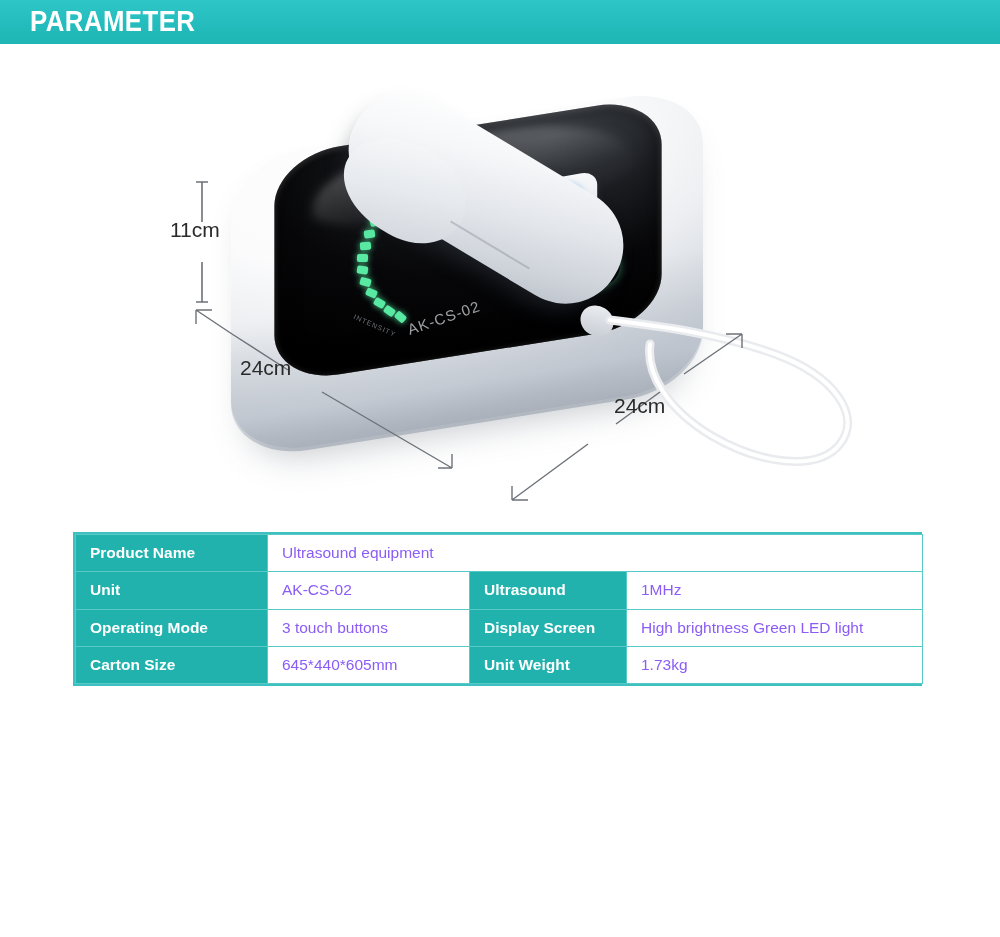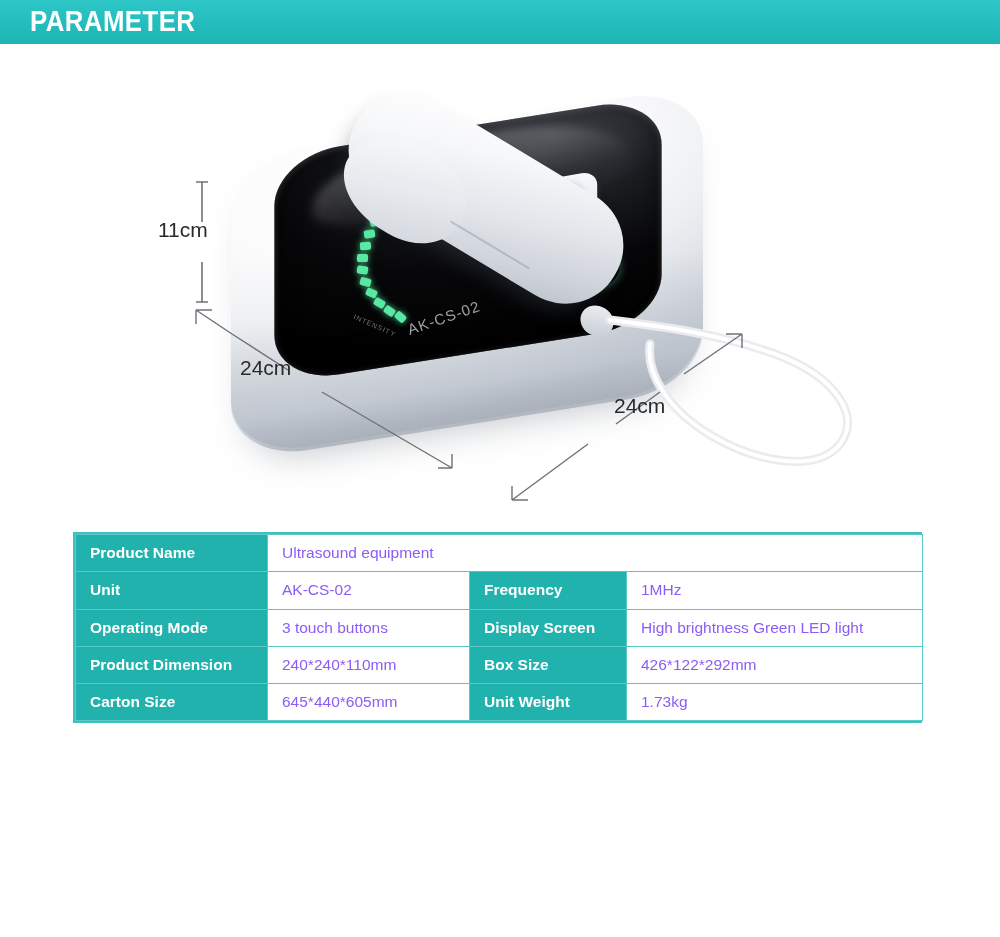--- a/index.html
+++ b/index.html
@@ -321,21 +321,21 @@
 
     <path d="M196 266 L232 290 M196 266 L196 280 M196 266 L212 266" fill="none" stroke="#6d7279" stroke-width="1.4"></path>
     <path d="M232 290 L288 326" fill="none" stroke="#6d7279" stroke-width="1.4"></path>
     <path d="M322 348 L452 424 M452 424 L438 424 M452 424 L452 410" fill="none" stroke="#6d7279" stroke-width="1.4"></path>
 
     <path d="M742 290 L742 304 M742 290 L726 290 M742 290 L684 330" fill="none" stroke="#6d7279" stroke-width="1.4"></path>
     <path d="M660 348 L616 380" fill="none" stroke="#6d7279" stroke-width="1.4"></path>
     <path d="M588 400 L512 456 M512 456 L512 442 M512 456 L528 456" fill="none" stroke="#6d7279" stroke-width="1.4"></path>
   </svg>
 
-  <div class="dim-label" style="left:158px; top:174px;text-align:center;">11cm</div>
+  <div class="dim-label" style="left:170px; top:174px;text-align:center;">11cm</div>
   <div class="dim-label" style="left:240px; top:312px;">24cm</div>
   <div class="dim-label" style="left:614px; top:350px;">24cm</div>
 </div>
 
 <div class="spec-table">
   <table>
     <colgroup>
       <col style="width:192px">
       <col style="width:202px">
       <col style="width:157px">
@@ -344,38 +344,32 @@
     <tbody>
 
       <tr>
         <td class="lbl">Product Name</td>
         <td class="val" colspan="3">Ultrasound equipment</td>
       </tr>
 
       <tr>
         <td class="lbl">Unit</td>
         <td class="val">AK-CS-02</td>
-        <td class="lbl">Frequency</td>
+        <td class="lbl">Ultrasound</td>
         <td class="val">1MHz</td>
       </tr>
 
 
       <tr>
         <td class="lbl">Operating Mode</td>
         <td class="val">3 touch buttons</td>
         <td class="lbl">Display Screen</td>
         <td class="val">High brightness Green LED light</td>
       </tr>
 
-      <tr>
-        <td class="lbl">Product Dimension</td>
-        <td class="val">240*240*110mm</td>
-        <td class="lbl">Box Size</td>
-        <td class="val">426*122*292mm</td>
-      </tr>
 
       <tr>
         <td class="lbl">Carton Size</td>
         <td class="val">645*440*605mm</td>
         <td class="lbl">Unit Weight</td>
         <td class="val">1.73kg</td>
       </tr>
 
 
 

